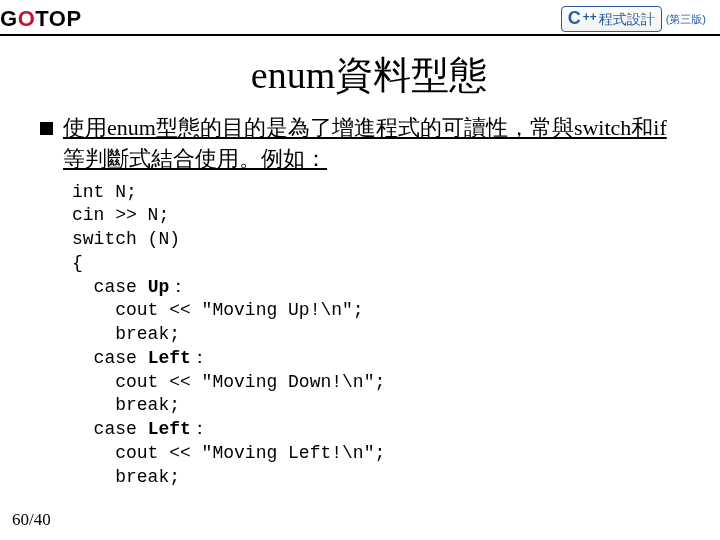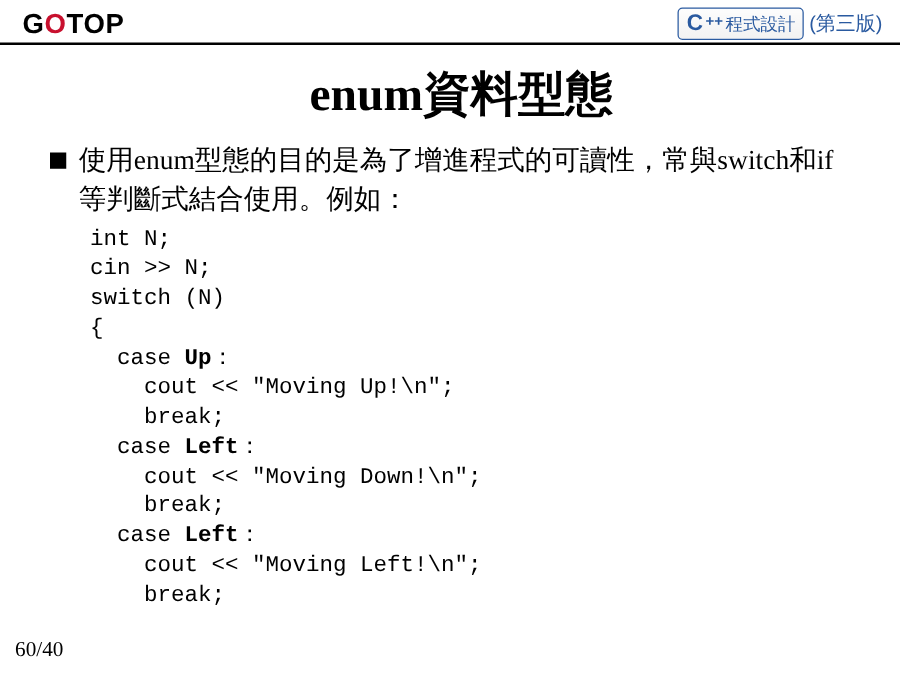--- a/index.html
+++ b/index.html
@@ -9,21 +9,21 @@
     height: 540px;
     background: #fff;
     font-family: "Times New Roman", "PMingLiU", serif;
     position: relative;
     overflow: hidden;
   }
   .header {
     display: flex;
     justify-content: space-between;
     align-items: center;
-    padding: 6px 14px 2px 18px;
+    padding: 6px 14px 2px 0;
   }
   .logo {
     font-family: Arial, sans-serif;
     font-weight: 900;
     font-size: 22px;
     letter-spacing: 0.5px;
     color: #000;
   }
   .logo .o-red { color: #c8102e; }
   .book-badge {
@@ -54,42 +54,43 @@
     font-size: 12px;
     position: relative;
     top: -3px;
   }
   .badge-text {
     font-size: 14px;
     font-weight: normal;
     color: #2a5aa0;
   }
   .badge-edition {
-    font-size: 16px;
+    font-size: 11px;
     color: #2a5aa0;
   }
   .rule {
     height: 2px;
     background: #000;
     margin: 0;
   }
   .title {
     text-align: center;
     font-size: 38px;
-    font-weight: bold;
+    font-weight: normal;
     margin: 14px 0 12px 0;
     font-family: "Times New Roman", "PMingLiU", serif;
     padding-left: 18px;
   }
   .bullet-row {
     display: flex;
     align-items: flex-start;
     margin: 0 34px 0 40px;
     font-size: 22px;
     line-height: 1.4;
+    text-decoration: underline;
   }
   .bullet-sq {
     width: 13px;
     height: 13px;
     background: #000;
     margin-top: 9px;
     margin-right: 10px;
     flex: 0 0 auto;
   }
   .bullet-text {

